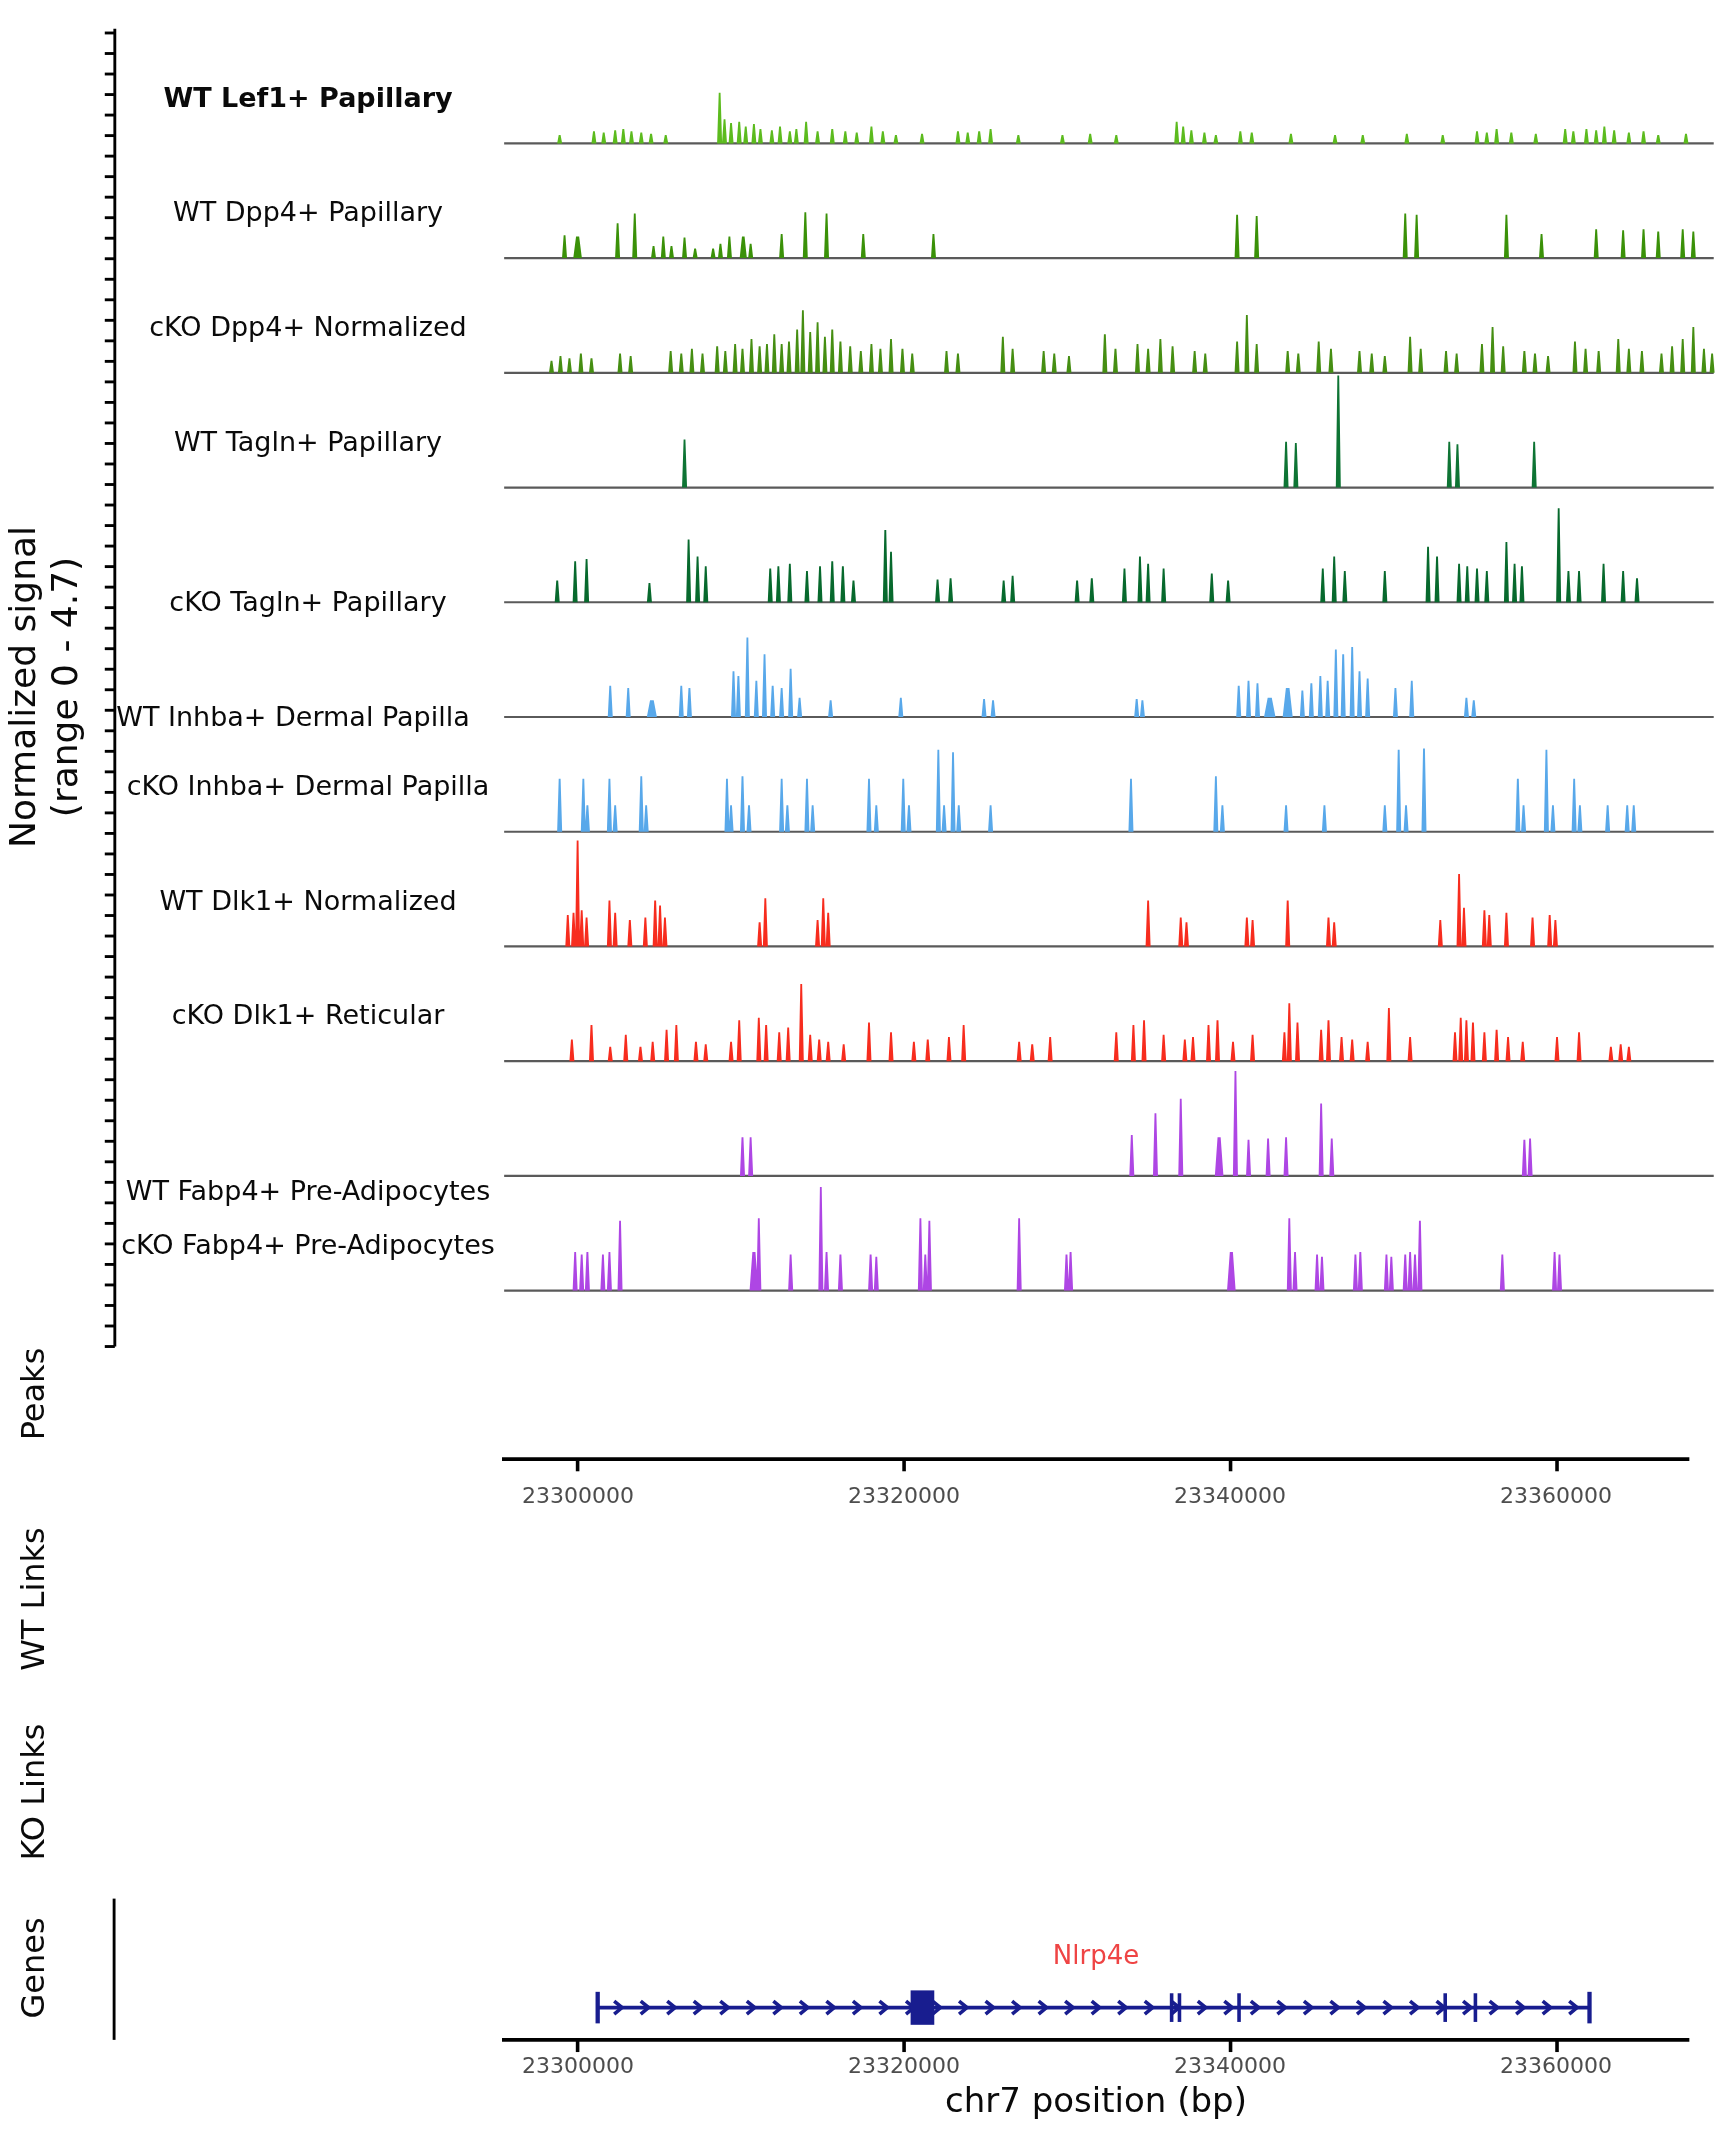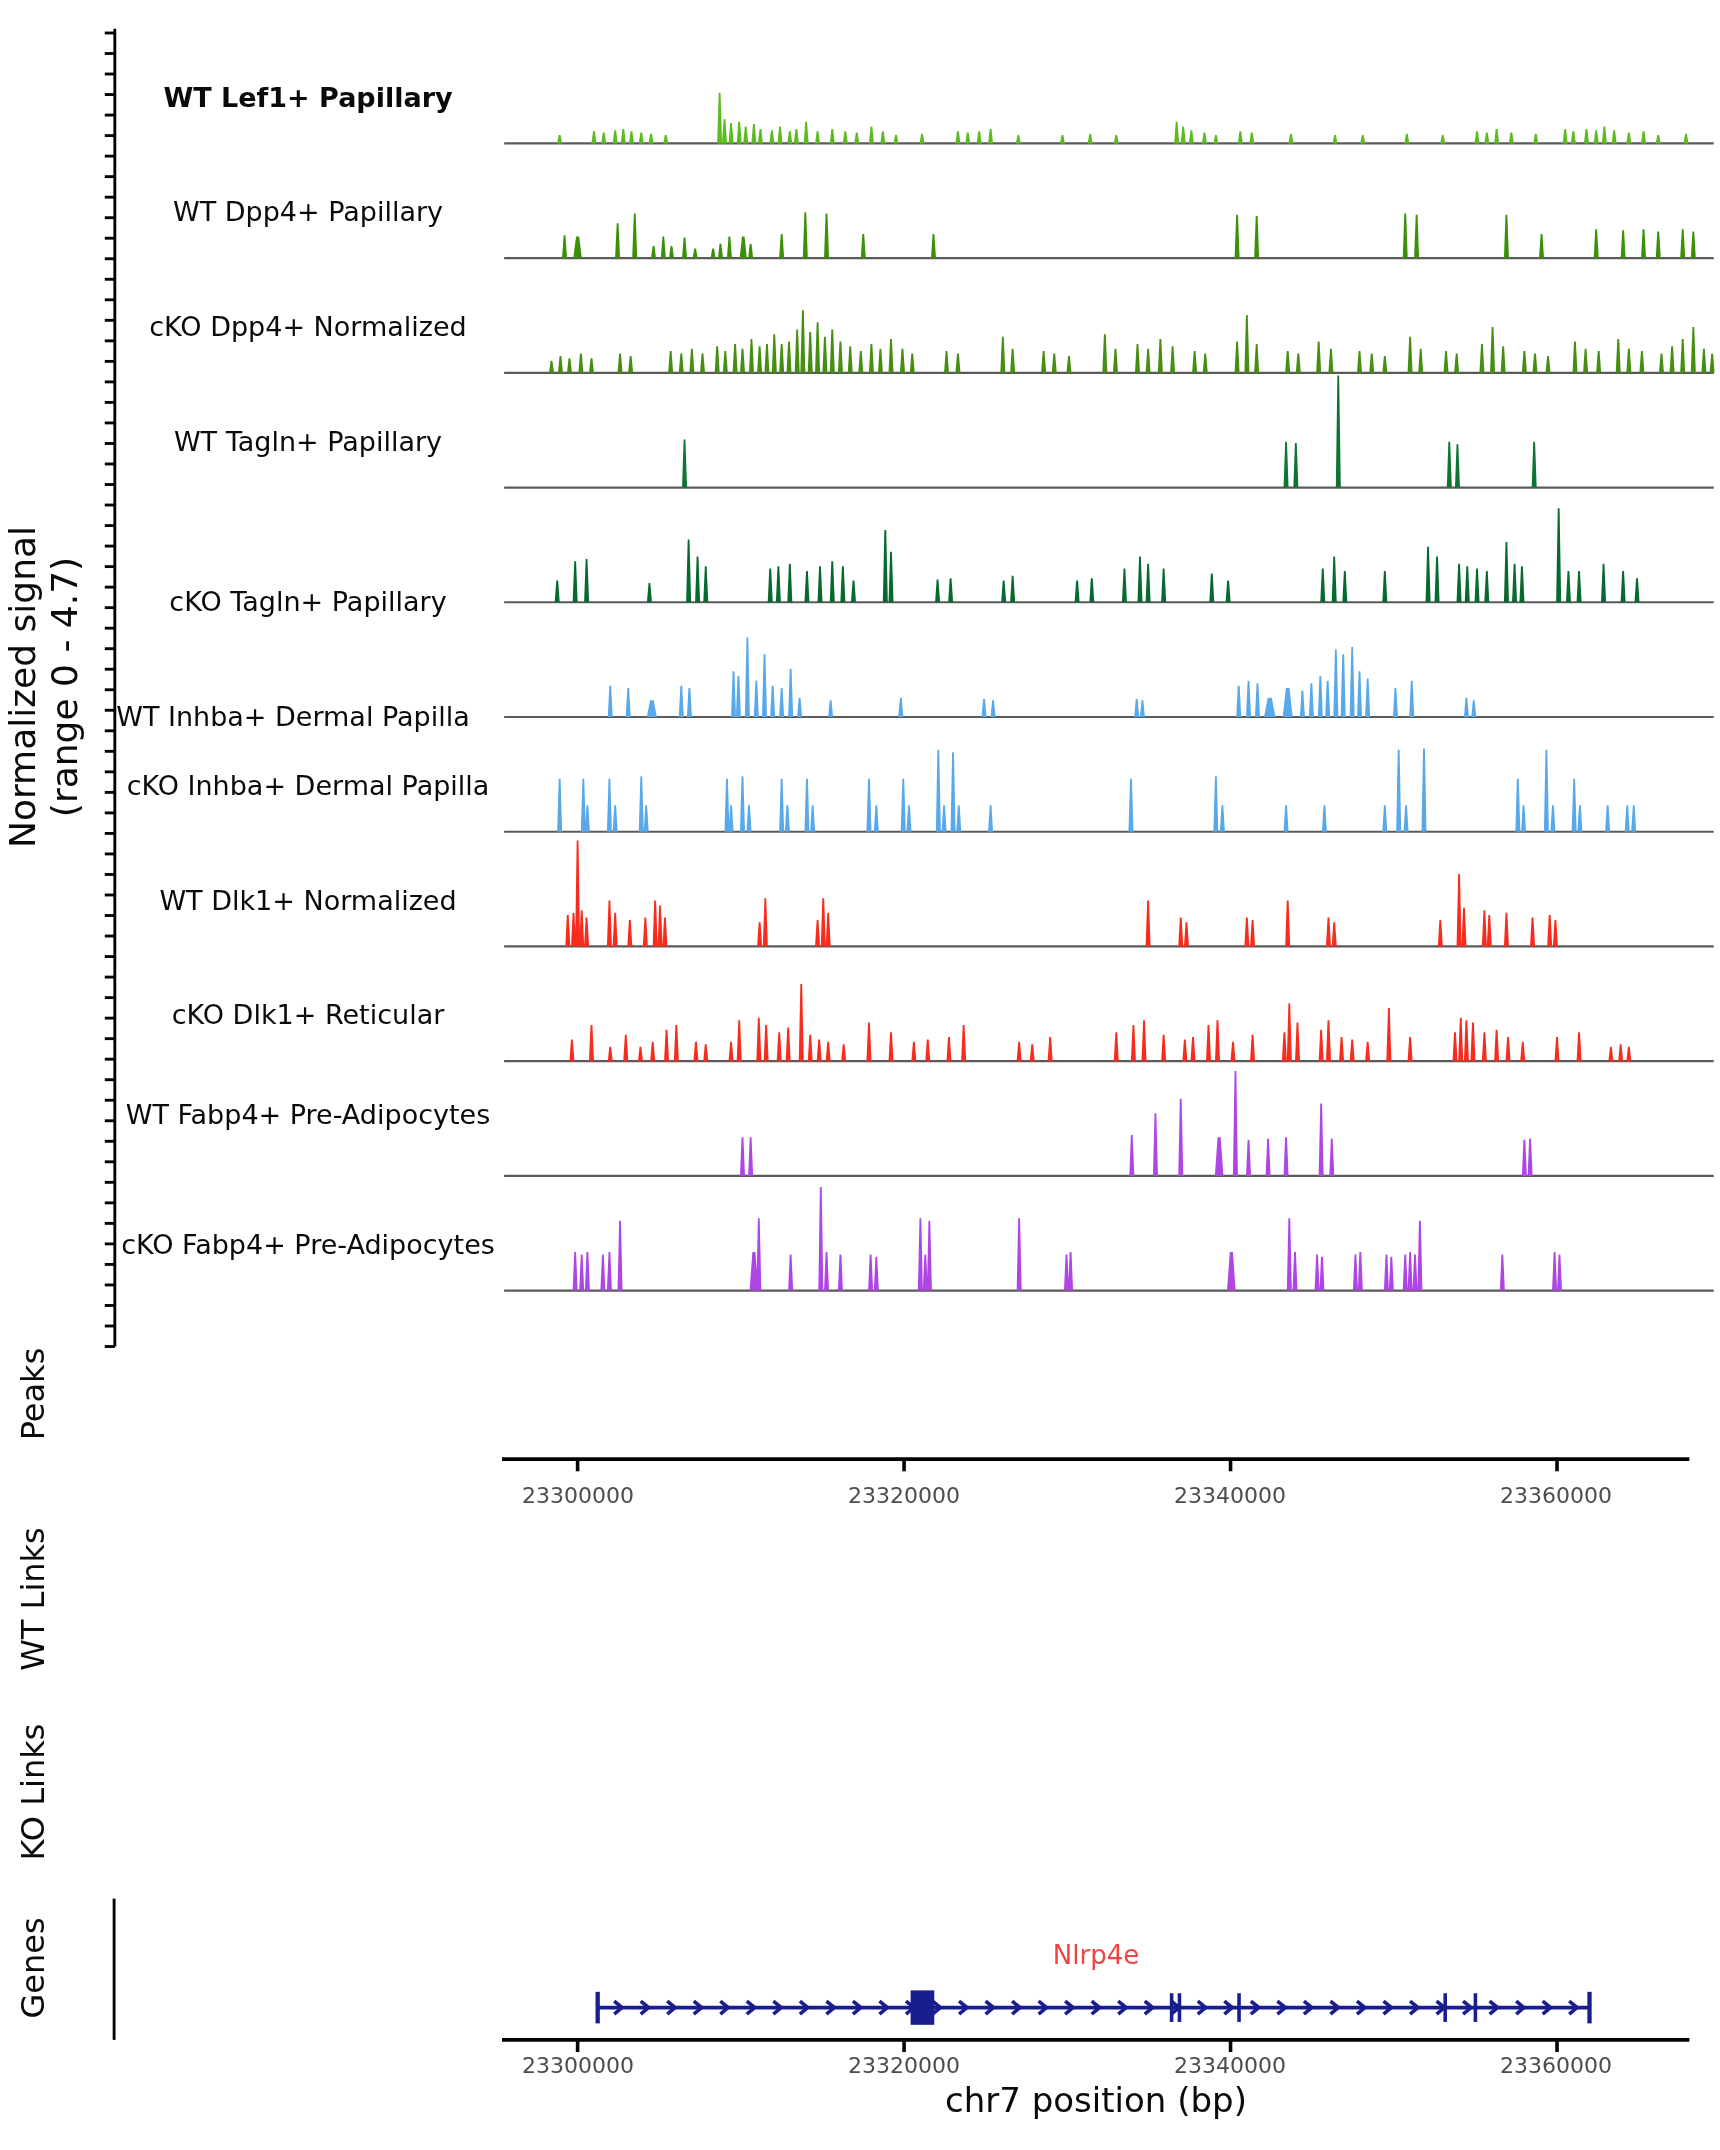--- a/index.html
+++ b/index.html
@@ -204,21 +204,21 @@
 
   <div class="lbl track-label" style="left:308px;top:97px;font-weight:bold;">WT Lef1+ Papillary</div>
   <div class="lbl track-label" style="left:308px;top:211px;">WT Dpp4+ Papillary</div>
   <div class="lbl track-label" style="left:308px;top:326px;">cKO Dpp4+ Normalized</div>
   <div class="lbl track-label" style="left:308px;top:441px;">WT Tagln+ Papillary</div>
   <div class="lbl track-label" style="left:308px;top:571px;margin-top:30px;">cKO Tagln+ Papillary</div>
   <div class="lbl track-label" style="left:293px;top:670px;margin-top:46px;">WT Inhba+ Dermal Papilla</div>
   <div class="lbl track-label" style="left:308px;top:785px;">cKO Inhba+ Dermal Papilla</div>
   <div class="lbl track-label" style="left:308px;top:900px;">WT Dlk1+ Normalized</div>
   <div class="lbl track-label" style="left:308px;top:1014px;">cKO Dlk1+ Reticular</div>
-  <div class="lbl track-label" style="left:308px;top:1114px;">WT Fabp4+ Pre-Adipocytes</div>
+  <div class="lbl track-label" style="left:308px;top:1190px;">WT Fabp4+ Pre-Adipocytes</div>
   <div class="lbl track-label" style="left:308px;top:1244px;">cKO Fabp4+ Pre-Adipocytes</div>
 
   <div class="lbl section-label" style="left:33px;top:1394px;">Peaks</div>
   <div class="lbl section-label" style="left:33px;top:1599px;">WT Links</div>
   <div class="lbl section-label" style="left:33px;top:1792px;">KO Links</div>
   <div class="lbl section-label" style="left:33px;top:1968px;">Genes</div>
 
   <div class="lbl tick-label" style="left:578px;top:1495px;">23300000</div>
   <div class="lbl tick-label" style="left:904px;top:1495px;">23320000</div>
   <div class="lbl tick-label" style="left:1230px;top:1495px;">23340000</div>

